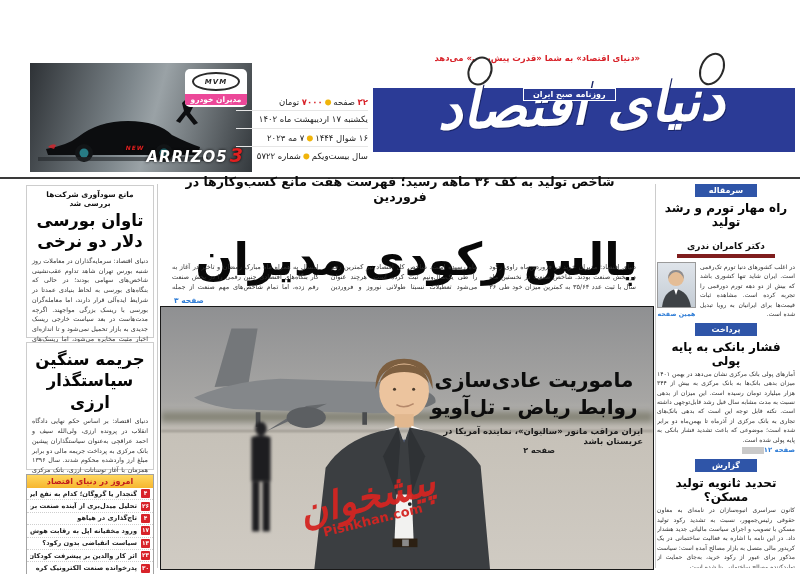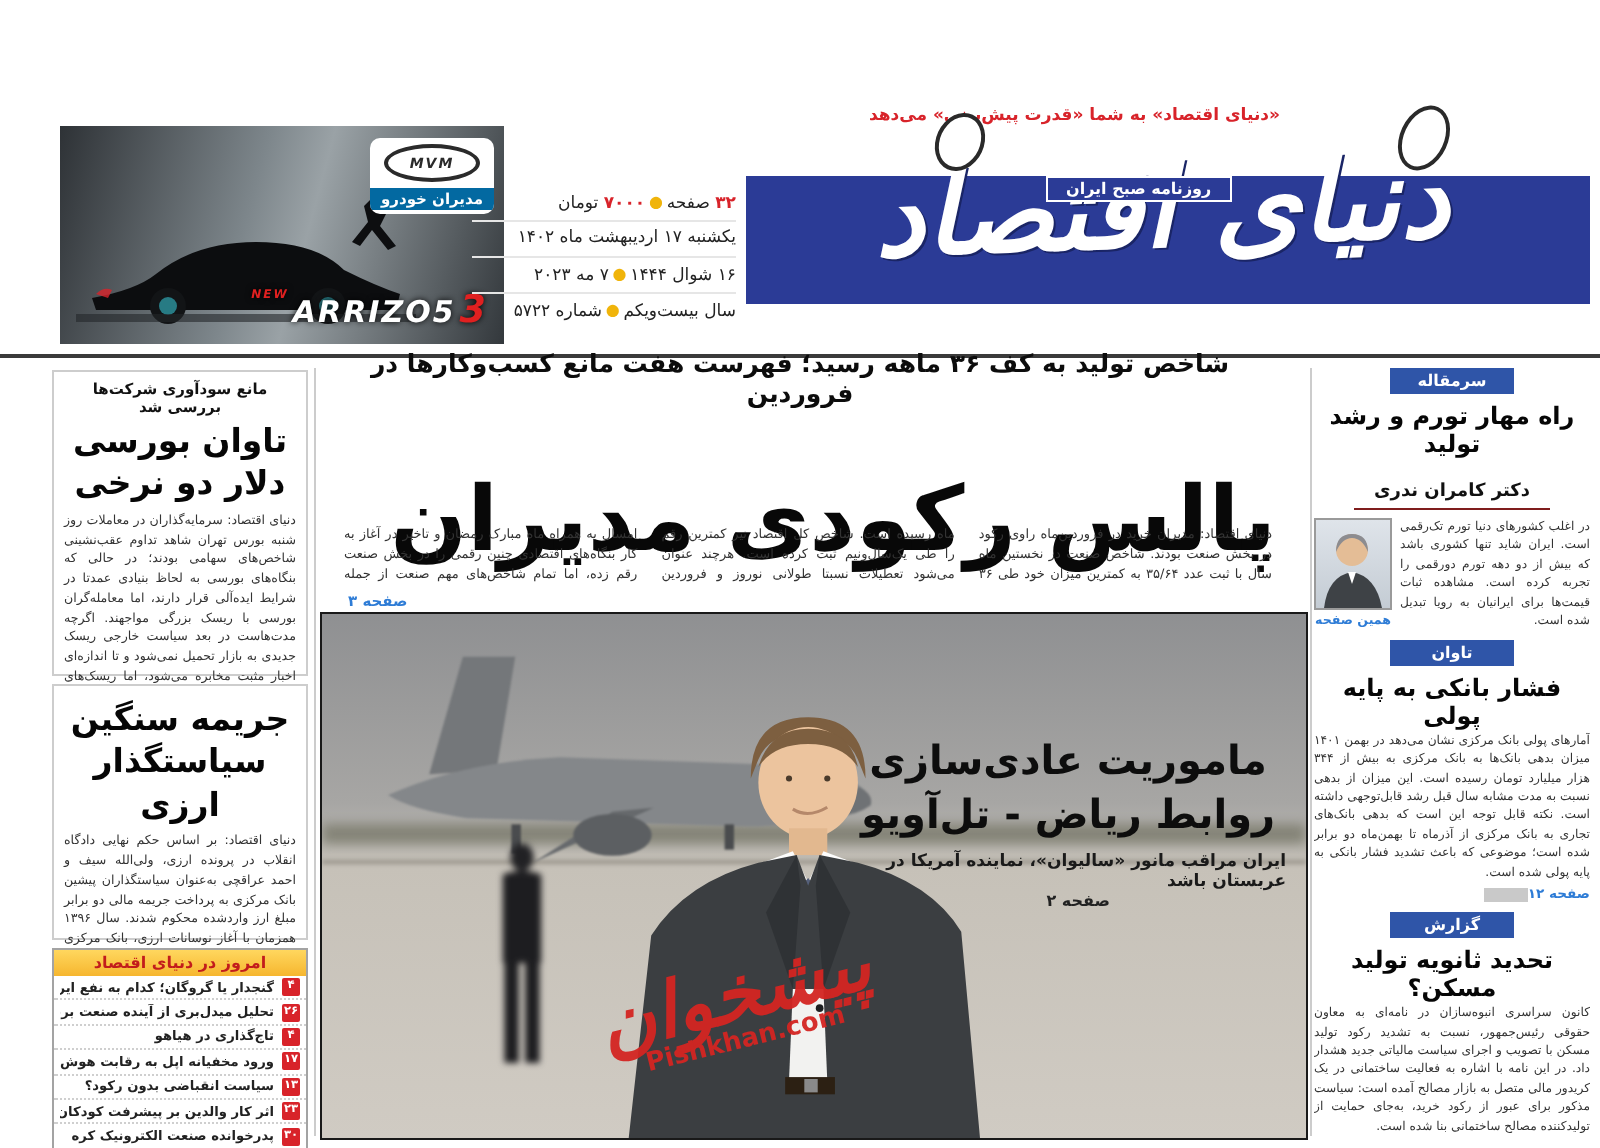--- a/index.html
+++ b/index.html
@@ -7,21 +7,21 @@
         font-family:"DejaVu Sans","Liberation Sans",sans-serif;direction:rtl;color:#111;}
   
   .ad{position:absolute;left:30px;top:63px;width:222px;height:109px;overflow:hidden;
       background:linear-gradient(105deg,#2e3236 0%,#7d868b 42%,#9aa2a6 55%,#33383c 100%);}
   .ad svg{position:absolute;}
   .ad-badge{position:absolute;right:5px;top:6px;width:62px;height:38px;background:#fff;border-radius:5px;
             display:flex;flex-direction:column;align-items:center;justify-content:flex-start;overflow:hidden;}
   .ad-logo{margin-top:3px;width:44px;height:15px;border:2px solid #2b2b2b;border-radius:50%;
            display:flex;align-items:center;justify-content:center;font-size:7px;font-weight:bold;
            font-style:italic;color:#2b2b2b;letter-spacing:1px;}
-  .ad-brand{margin-top:3px;width:100%;background:#0369a1;color:#fff;font-size:7.5px;font-weight:bold;
+  .ad-brand{margin-top:3px;width:100%;background:#ec4899;color:#fff;font-size:7.5px;font-weight:bold;
             text-align:center;padding:1px 0;}
   .ad-model{position:absolute;right:8px;bottom:6px;direction:ltr;color:#fff;font-weight:bold;
             font-style:italic;font-size:15px;letter-spacing:1px;text-shadow:0 0 3px #000;}
   .ad-new{color:#e02020;font-size:6px;vertical-align:top;margin-right:2px;}
   .ad-accent{color:#e02020;font-size:19px;margin-left:2px;}
   .slogan{position:absolute;right:160px;top:53px;color:#d8232a;font-size:8.5px;font-weight:bold;}
   .logo-band{position:absolute;left:373px;right:5px;top:88px;height:64px;background:#2b3b96;}
   .logo-text{position:absolute;left:0;right:6px;top:-16px;text-align:center;color:#fff;
              font-size:56px;font-weight:bold;font-style:italic;white-space:nowrap;
              transform:rotate(-2deg);text-shadow:1px 1px 0 #1a2566;}
@@ -75,21 +75,21 @@
   .today-row:last-child{border-bottom:none;}
   .badge{flex:0 0 9px;height:9px;background:#d8232a;color:#fff;font-size:5.8px;line-height:9px;
          text-align:center;margin-left:4px;border-radius:1px;}
   .today-title{flex:1;text-align:right;white-space:nowrap;overflow:hidden;}
   
   .sidebar{position:absolute;right:5px;top:184px;width:138px;height:384px;overflow:hidden;}
   .sec-tag{display:block;margin:0 auto;width:62px;height:13px;background:#2f55a8;color:#fff;
            font-size:8px;font-weight:bold;text-align:center;line-height:13px;}
   .sec-headline{font-size:12px;font-weight:bold;text-align:center;margin:4px 0 1px;color:#060606;}
   .sec-author{font-size:9px;font-weight:bold;text-align:center;margin:12px 20px 4px;
-              border-bottom:1px solid #7f1d1d;padding-bottom:3px;}
+              border-bottom:4px solid #7f1d1d;padding-bottom:3px;}
   .sec-body{font-size:6.1px;line-height:1.55;text-align:justify;color:#333;}
   .sec-foot{display:flex;align-items:center;gap:0;margin:2px 0 5px;}
   .sec-page{color:#2e7cd6;font-size:6.8px;font-weight:bold;}
   .chip{width:22px;height:7px;background:#c9c9c9;}
   .ed-row{display:flex;gap:4px;margin-bottom:4px;}
   .ed-figurebox{flex:0 0 37px;}
   .ed-figure{width:37px;height:44px;border:1px solid #9a9a9a;background:linear-gradient(#dfe4ea,#c4ccd4);position:relative;overflow:hidden;}
   .ed-figure svg{position:absolute;left:0;top:0;width:100%;height:100%;}
   .ed-tag{color:#2e7cd6;font-size:6.3px;font-weight:bold;margin-top:2px;text-align:center;}
 </style>
@@ -260,21 +260,21 @@
                 <path d="M4 44 Q6 28 18 26 Q30 28 33 44 Z" fill="#3e4246"></path>
                 <path d="M16 26 L18 32 L20 26 Z" fill="#fff"></path>
               </svg>
           </div>
           <div class="ed-tag">همین صفحه</div>
         </div>
       </div>
     </div>
 
     <div>
-      <span class="sec-tag">تاوان</span>
+      <span class="sec-tag">پرداخت</span>
       <div class="sec-headline">فشار بانکی به پایه پولی</div>
       <div class="sec-body">آمارهای پولی بانک مرکزی نشان می‌دهد در بهمن ۱۴۰۱ میزان بدهی بانک‌ها به بانک مرکزی به بیش از ۳۴۴ هزار میلیارد تومان رسیده است. این میزان از بدهی نسبت به مدت مشابه سال قبل رشد قابل‌توجهی داشته است. نکته قابل توجه این است که بدهی بانک‌های تجاری به بانک مرکزی از آذرماه تا بهمن‌ماه دو برابر شده است؛ موضوعی که باعث تشدید فشار بانکی به پایه پولی شده است.</div>
       <div class="sec-foot">
           <span class="sec-page">صفحه ۱۲</span>
           <span class="chip"></span>
         </div>
     </div>
 
     <div>
       <span class="sec-tag">گزارش</span>

